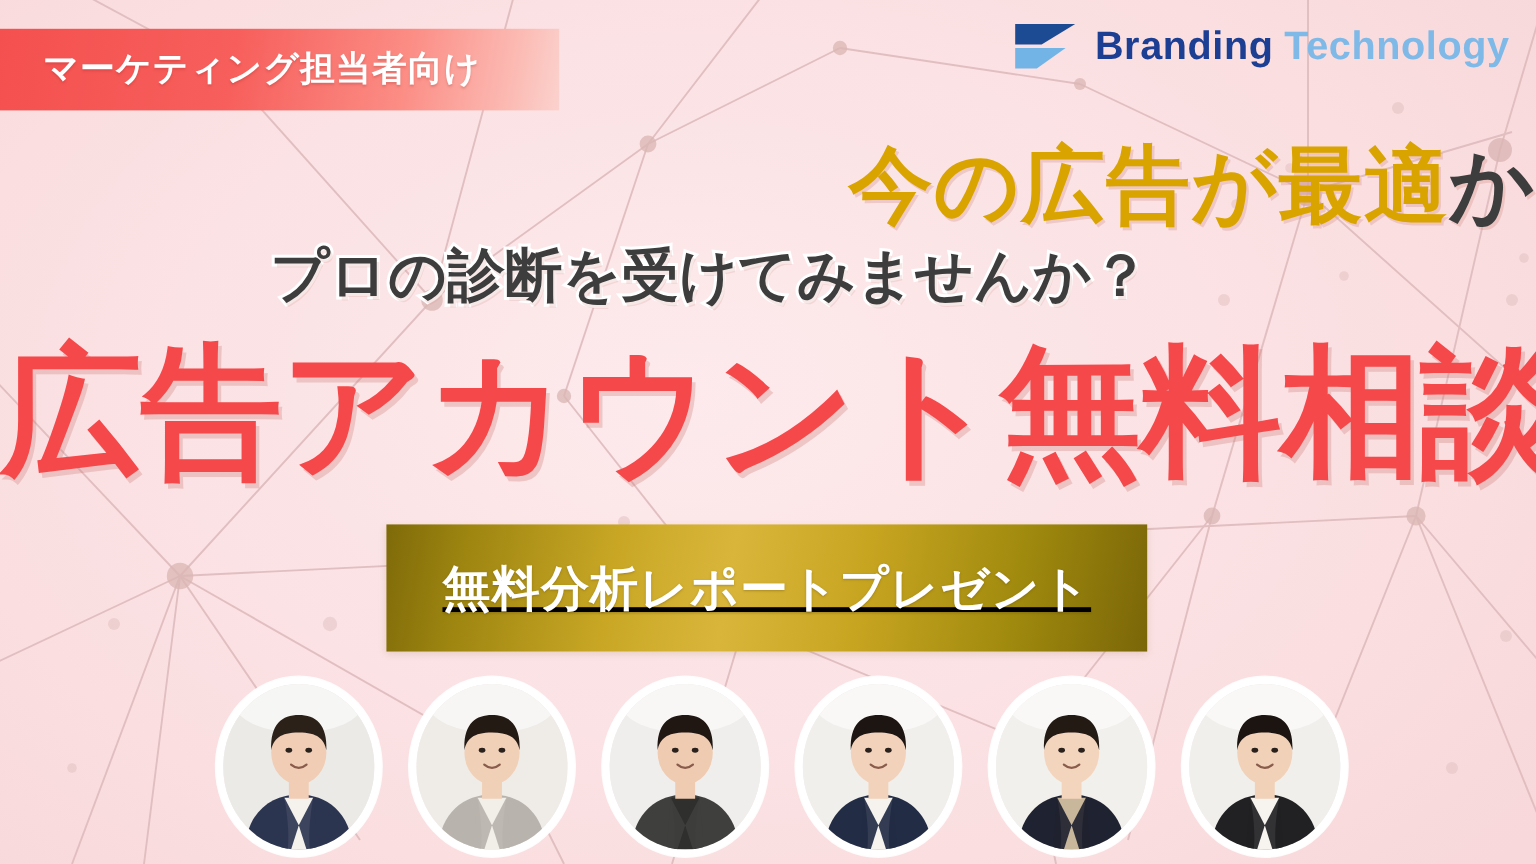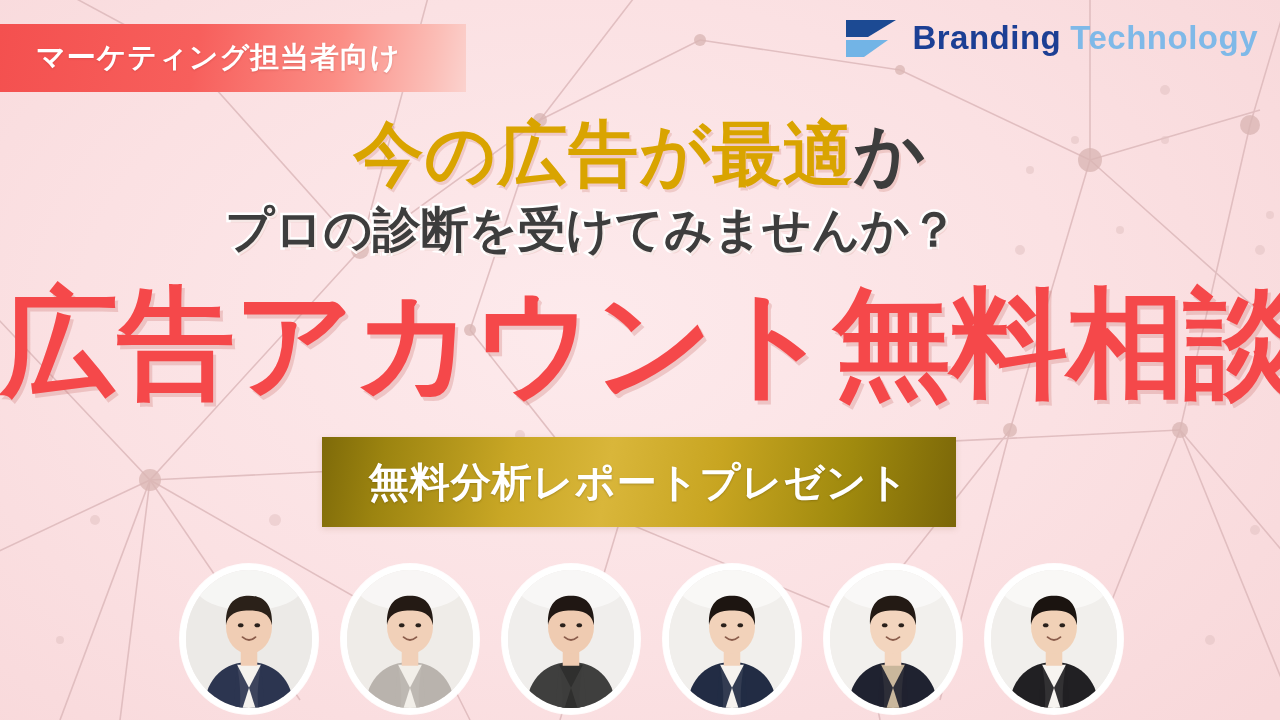--- a/index.html
+++ b/index.html
@@ -51,21 +51,21 @@
   .logo-mark { width:54px; height:44px; display:block; }
   .logo-text { font-size:33px; font-weight:bold; letter-spacing:.5px; white-space:nowrap; }
   .logo-brand { color:#1c3f94; }
   .logo-tech  { color:#7fb9e8; margin-left:9px; }
 
   
   .copy { position:absolute; left:0; top:0; width:1280px; z-index:5; }
 
   .line-gold {
     position:absolute; top:108px; left:0; width:1280px;
-    text-align:center;
+    text-align:right;
     font-size:70px; font-weight:bold;
     letter-spacing:1px;
     white-space:nowrap;
   }
   .g-gold { color:#d9a400; text-shadow:2px 3px 0 rgba(214,150,140,.35); }
   .g-dark { color:#3d3d3d; text-shadow:2px 3px 0 rgba(214,150,140,.35); }
 
   .line-sub {
     position:absolute; top:198px; left:0; width:1183px;
     text-align:center;
@@ -85,27 +85,28 @@
     color:#f5484a;
     letter-spacing:-1px;
     white-space:nowrap;
     text-shadow:3px 4px 0 rgba(205,120,115,.30);
   }
 
   
   .gold-bar {
     position:absolute;
     left:322px; top:437px;
-    width:634px; height:90px;
+    width:634px; height:106px;
     background:linear-gradient(100deg,
         #7e6a09 0%, #9c8410 10%, #c9a725 30%, #d9b63a 45%,
         #c8a521 62%, #a08a0e 82%, #7a6608 100%);
     display:flex; align-items:center; justify-content:center;
     z-index:5;
     box-shadow:0 2px 6px rgba(140,100,60,.18);
+    text-decoration:underline;
   }
   .gold-bar-text {
     color:#ffffff;
     font-size:40px;
     font-weight:bold;
     letter-spacing:1px;
     white-space:nowrap;
     text-shadow:0 1px 2px rgba(90,70,10,.35);
   }
 

